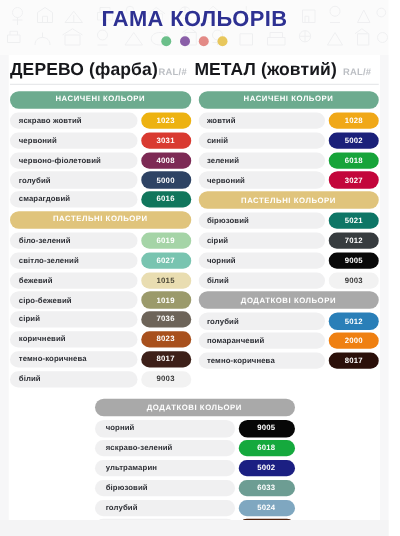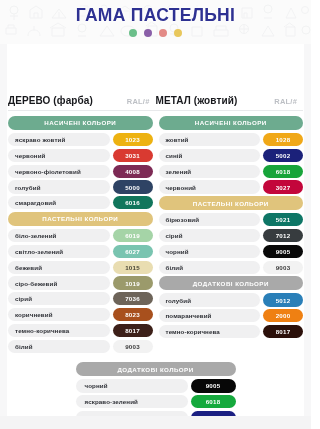--- a/index.html
+++ b/index.html
@@ -56,25 +56,24 @@
     padding: 3px 8px 0 8px;
   }
   .colhead {
     width: 50%;
     display: flex;
     align-items: baseline;
     justify-content: space-between;
     padding-right: 6px;
   }
   .colhead .name {
-    font-size: 10px;
+    font-size: 14px;
     font-weight: 800;
     color: #17181c;
     letter-spacing: .1px;
-    margin-top: 48px;
   }
   .colhead .ral {
     font-size: 7.5px;
     font-weight: 700;
     color: #bcbfc4;
     letter-spacing: .2px;
   }
   .headrule {
     height: 1px;
     background: #e8e9eb;
@@ -206,21 +205,21 @@
           <path d="M216 30v-4h10v4"></path>
         <circle cx="244" cy="29" r="4.5"></circle>
           <path d="M239.5 29h9M244 24.5v9"></path>
         <path d="M262 36l6-10 6 10z"></path>
         <path d="M286 36V27h9v9z"></path>
           <path d="M284 27l5.5-4 5.5 4"></path>
         <circle cx="306" cy="30" r="4"></circle>
       </g>
     </svg>
 
-    <div class="header-title">ГАМА ПАСТЕЛЬНІ</div>
+    <div class="header-title">ГАМА КОЛЬОРІВ</div>
 
     <div class="dots">
       <span class="dot" style="background: rgb(107, 191, 138);"></span>
       <span class="dot" style="background: rgb(138, 95, 168);"></span>
       <span class="dot" style="background: rgb(227, 138, 134);"></span>
       <span class="dot" style="background: rgb(232, 199, 92);"></span>
     </div>
   </div>
 
   <div class="colheads">

